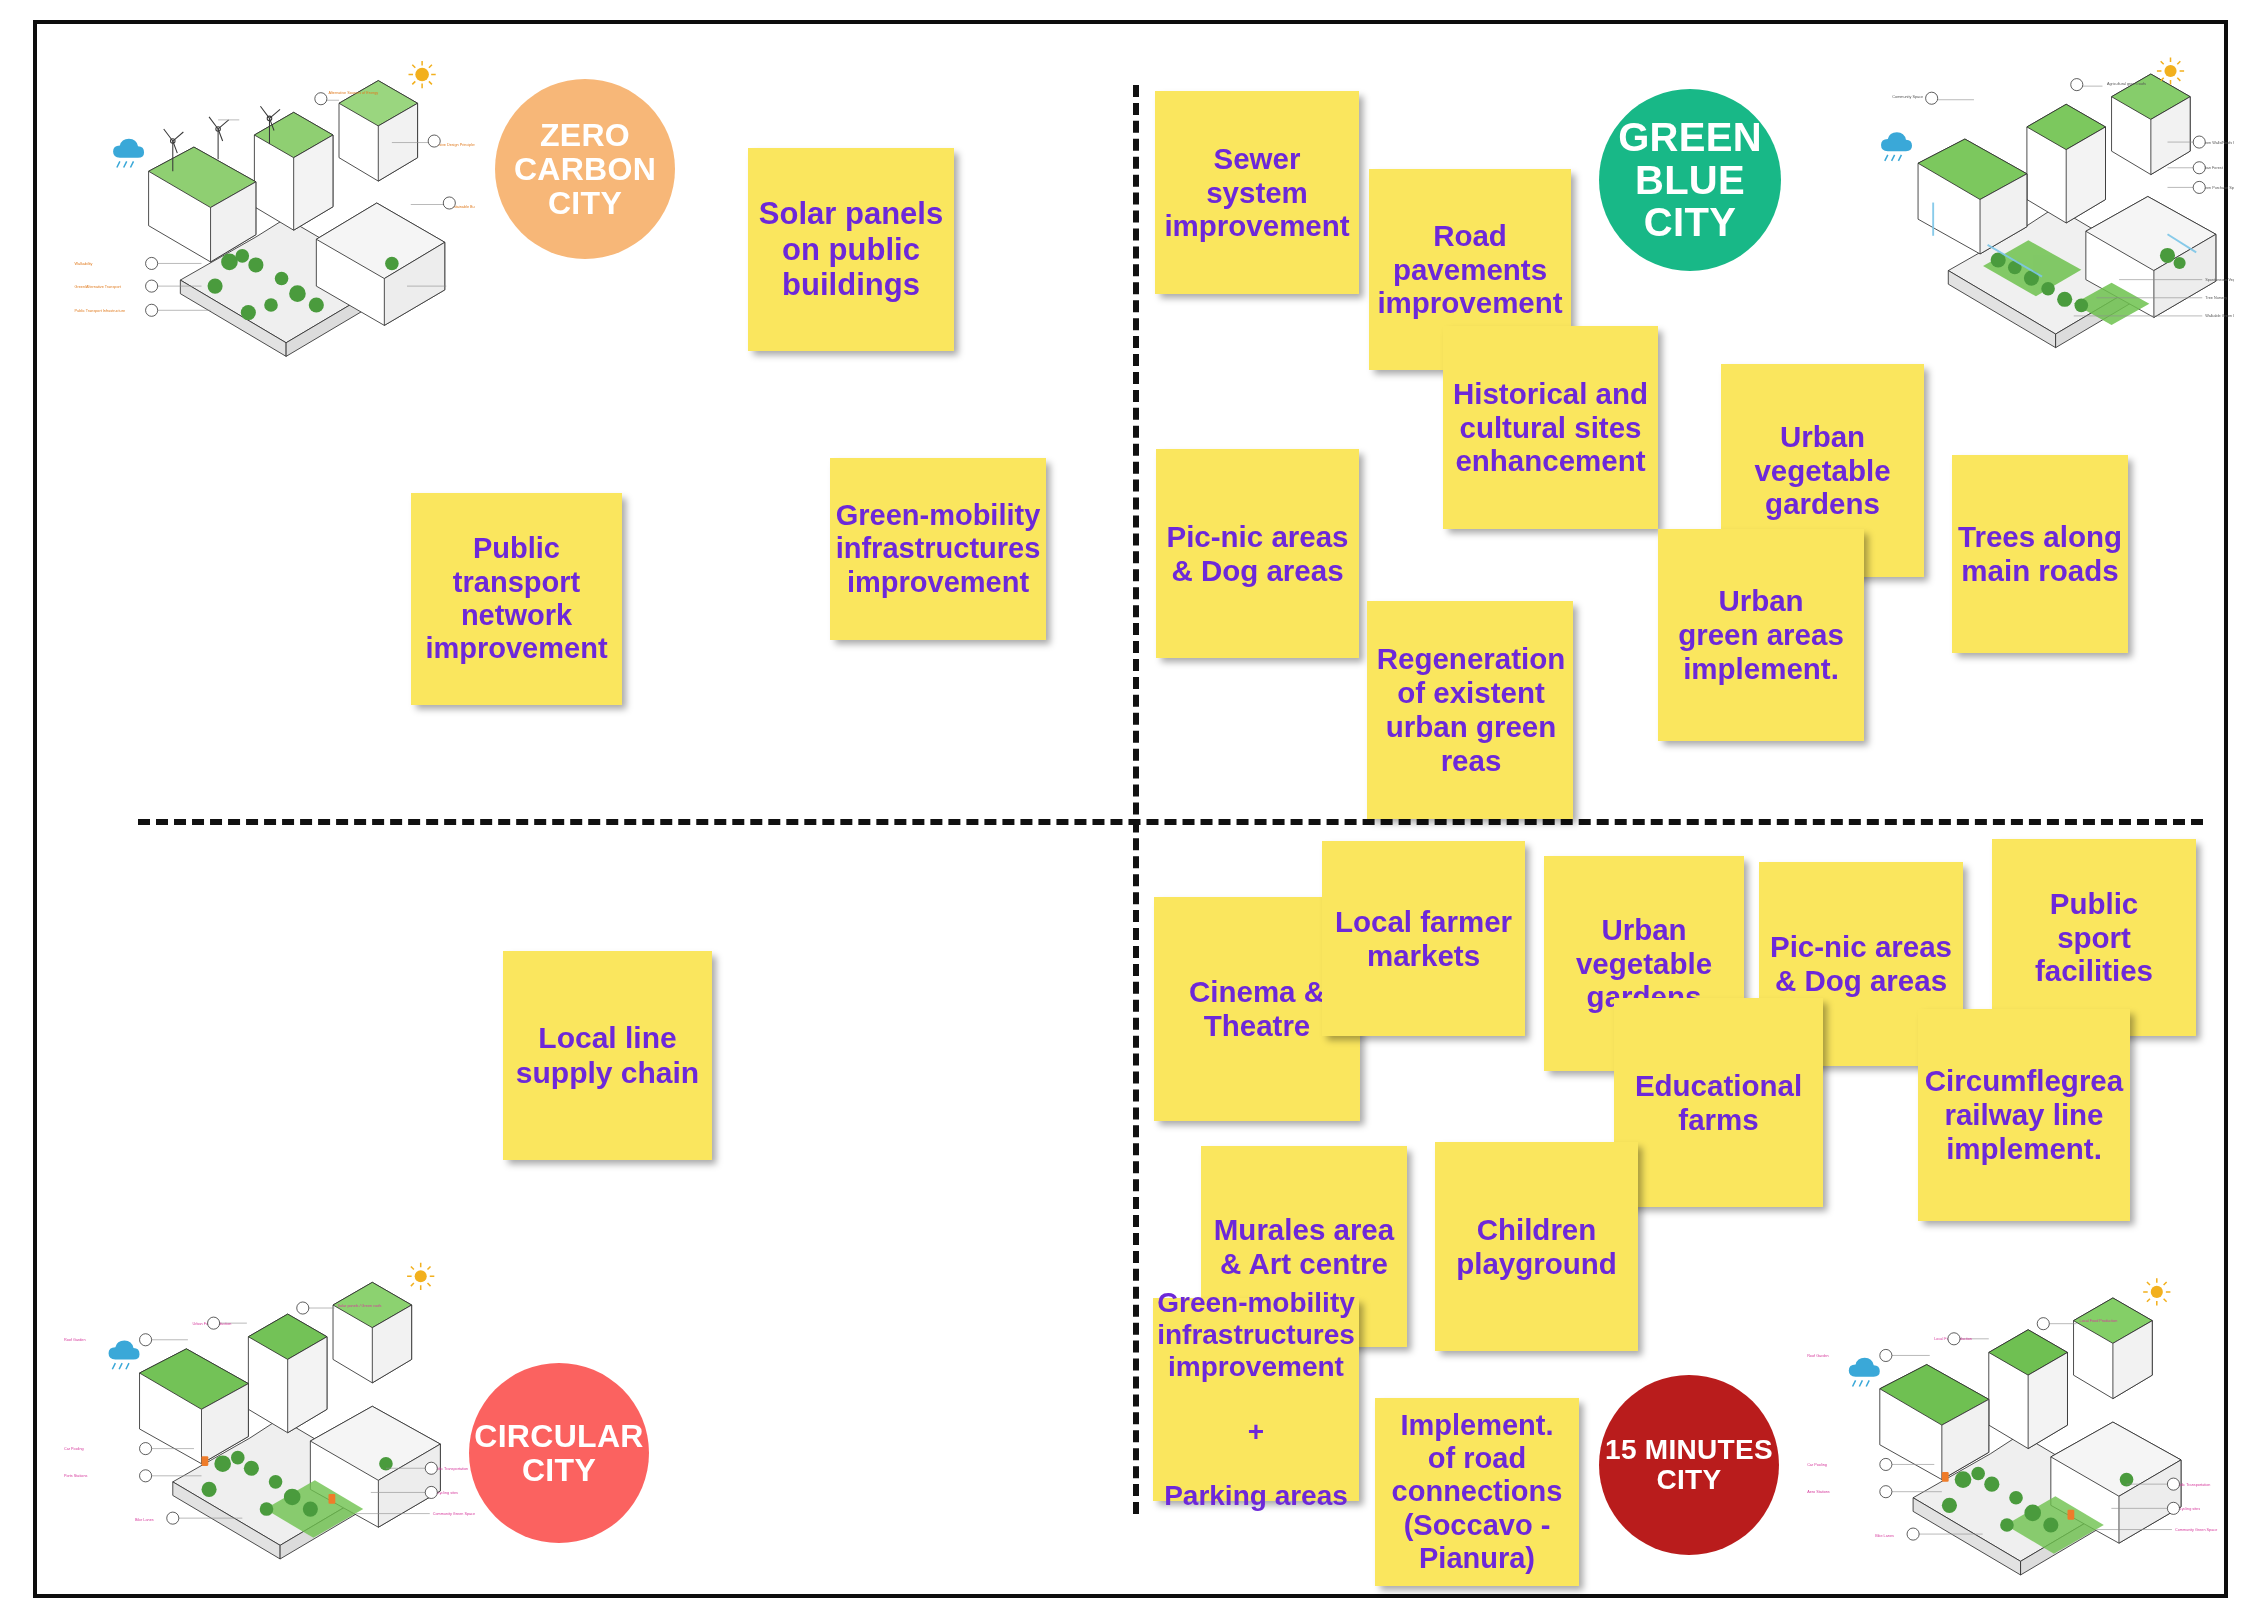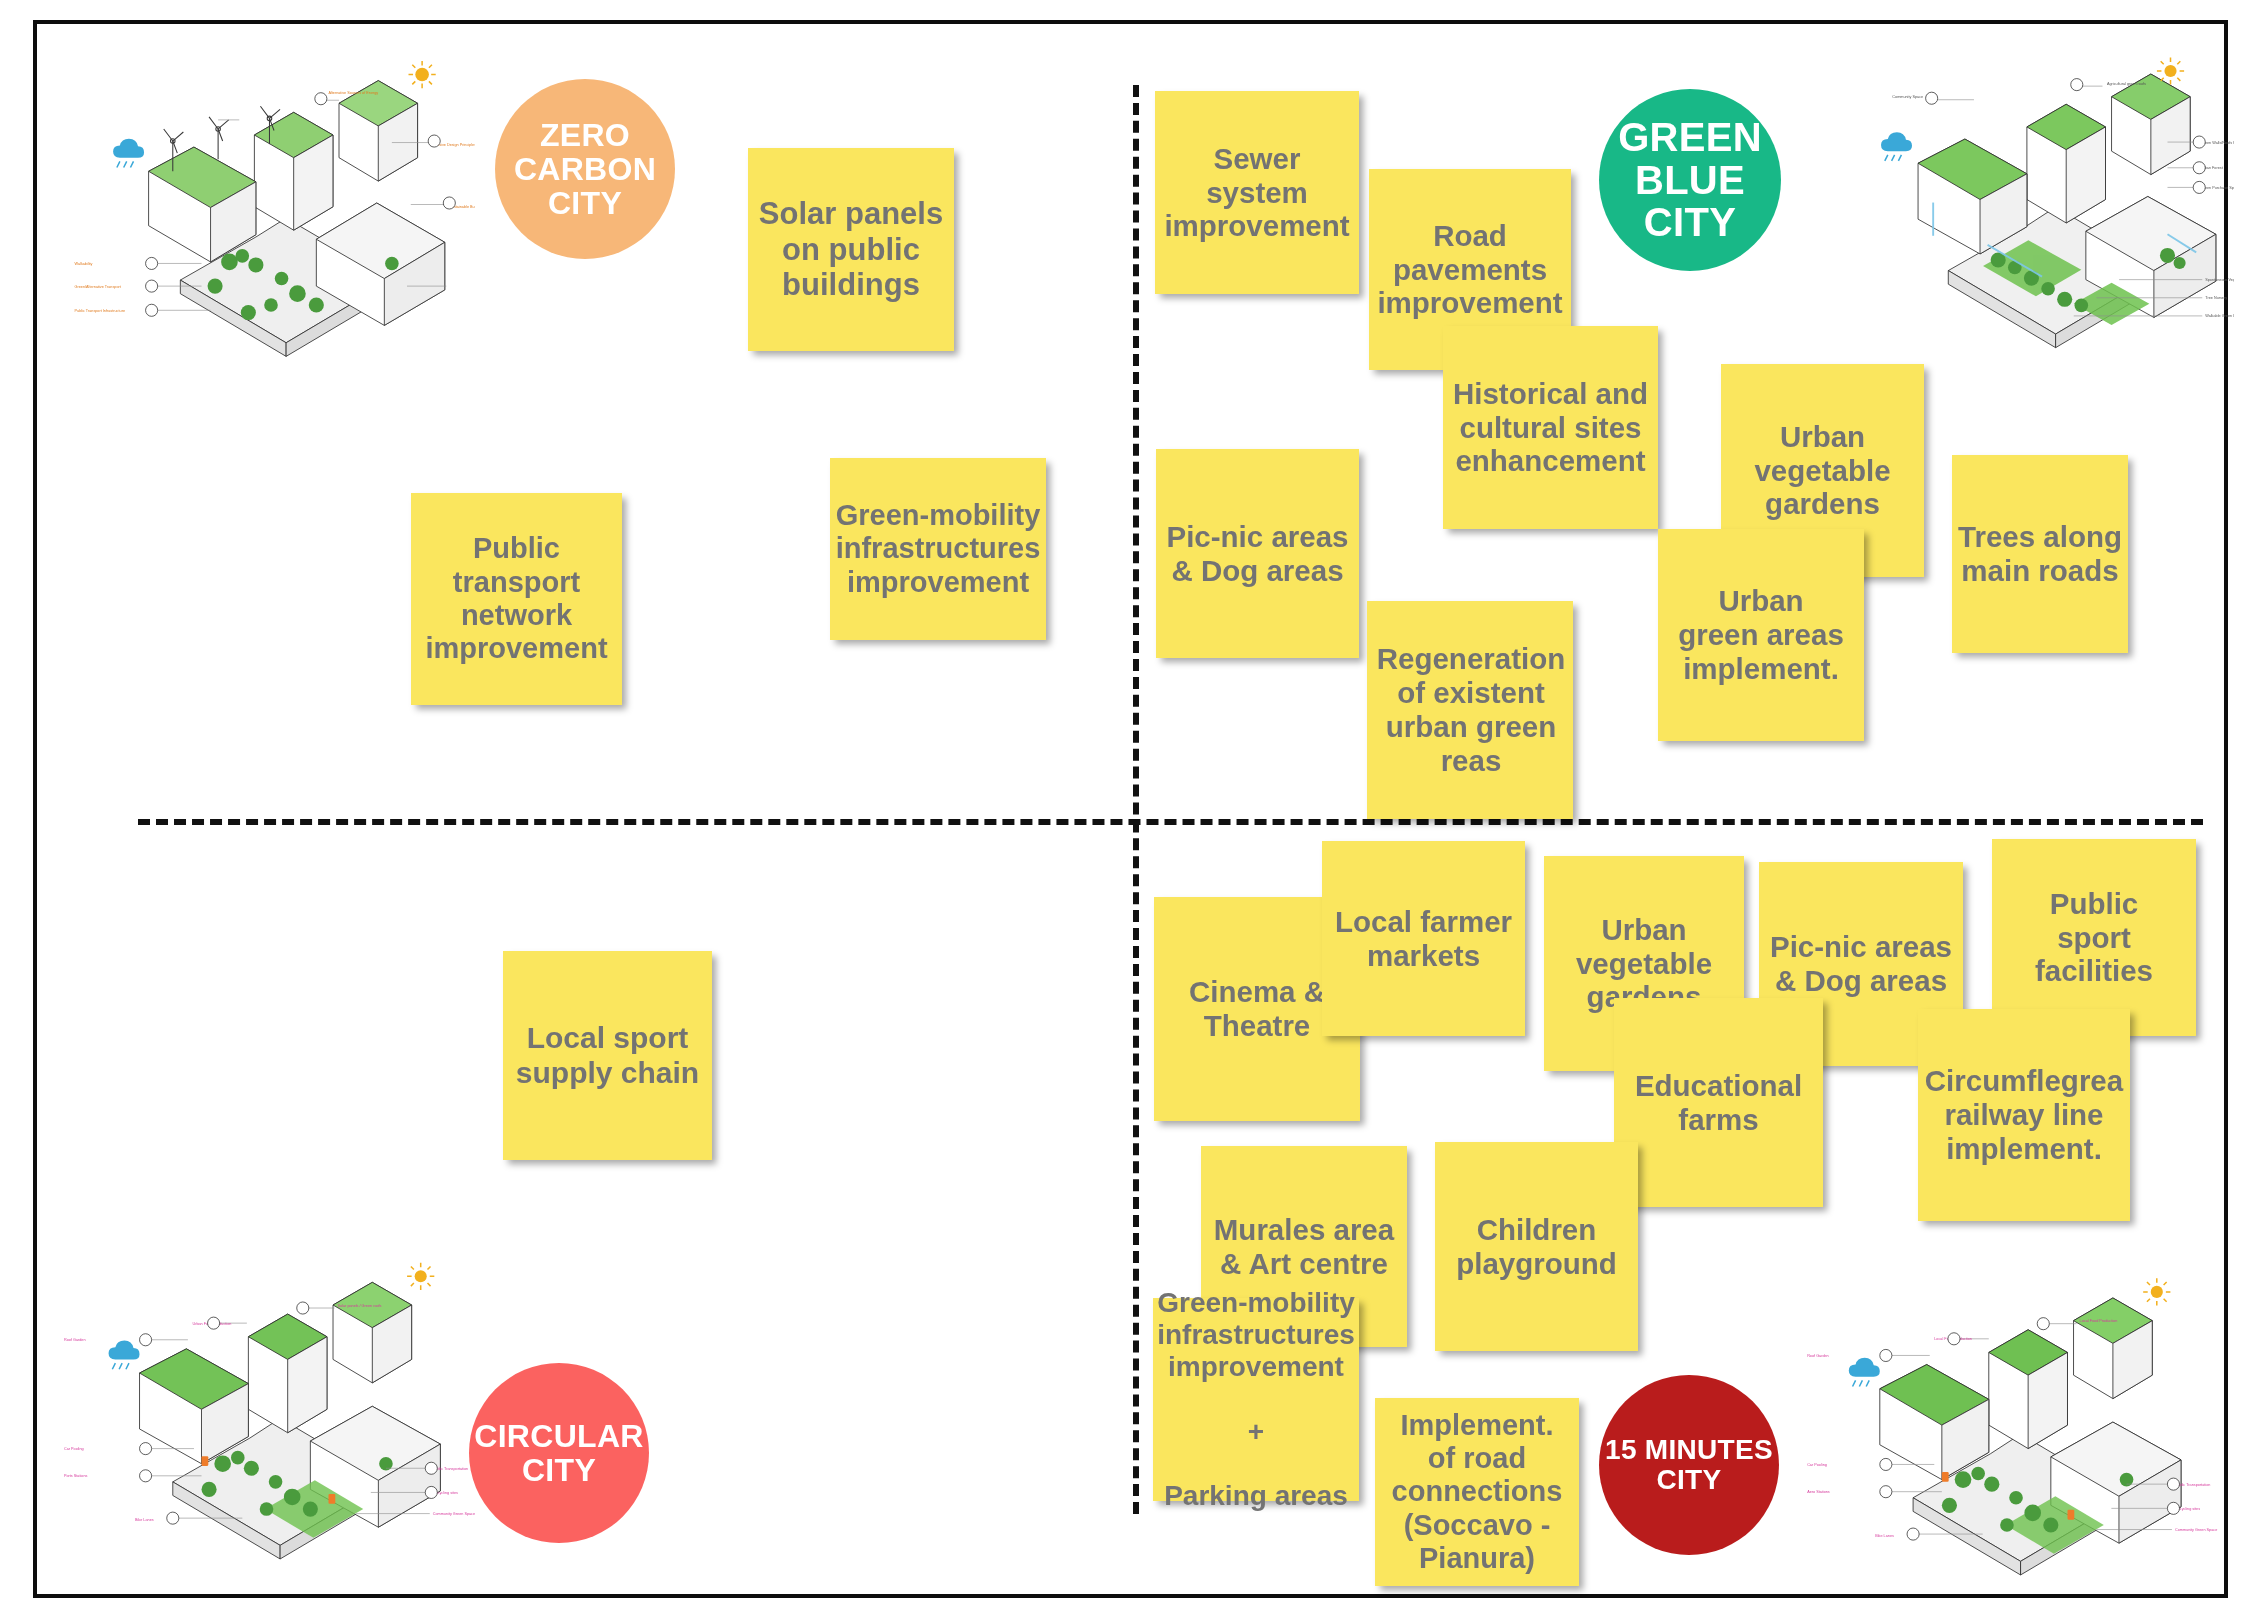--- a/index.html
+++ b/index.html
@@ -55,21 +55,21 @@
 
   
   .note{
     position:absolute;
     background:#FAE65E;
     box-shadow:5.3px 5.3px 6.8px rgba(0,0,0,.34);
     display:flex;
     align-items:center;
     justify-content:center;
     text-align:center;
-    color:#737373;
+    color:#6d28d9;
     font-weight:bold;
     line-height:1.15;
     padding:4.5px 6px;
     box-sizing:border-box;
     white-space:pre-line;
   }
 
   
   .illus{position:absolute;}
   .illus svg{display:block;width:100%;height:100%;}
@@ -470,21 +470,21 @@
 vegetable
 gardens</div>
 
   <div class="note" style="left:1658px;top:529px;width:206px;height:212px;font-size:29.5px;">Urban
 green areas
 implement.</div>
 
   <div class="note" style="left:1952px;top:455px;width:176px;height:198px;font-size:29.5px;">Trees along
 main roads</div>
 
-  <div class="note" style="left:503px;top:951px;width:209px;height:209px;font-size:30px;">Local sport
+  <div class="note" style="left:503px;top:951px;width:209px;height:209px;font-size:30px;">Local line
 supply chain</div>
 
   <div class="note" style="left:1154px;top:897px;width:206px;height:224px;font-size:29.5px;">Cinema &amp;
 Theatre</div>
 
   <div class="note" style="left:1322px;top:841px;width:203px;height:195px;font-size:29.5px;">Local farmer
 markets</div>
 
   <div class="note" style="left:1544px;top:856px;width:200px;height:215px;font-size:29.5px;">Urban
 vegetable

